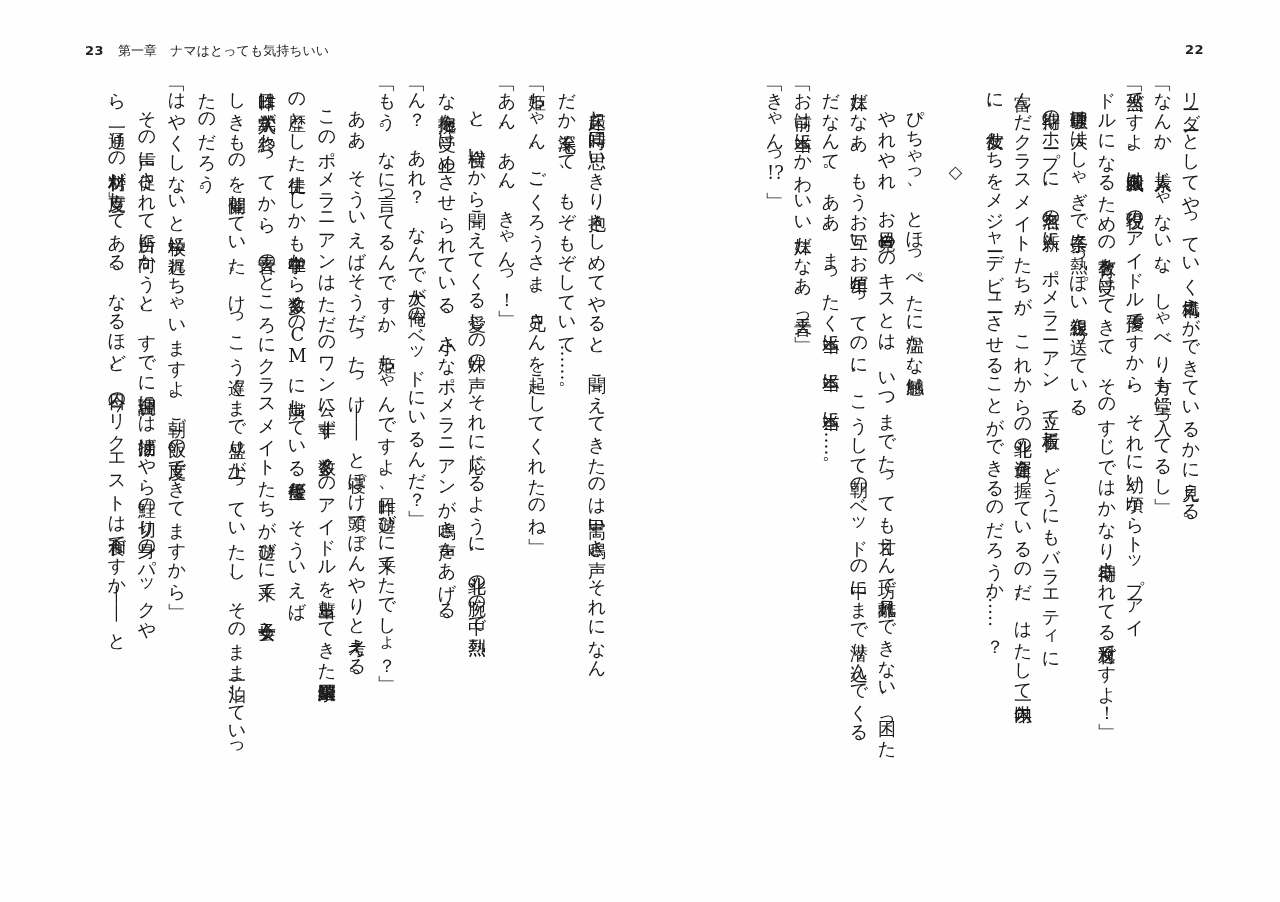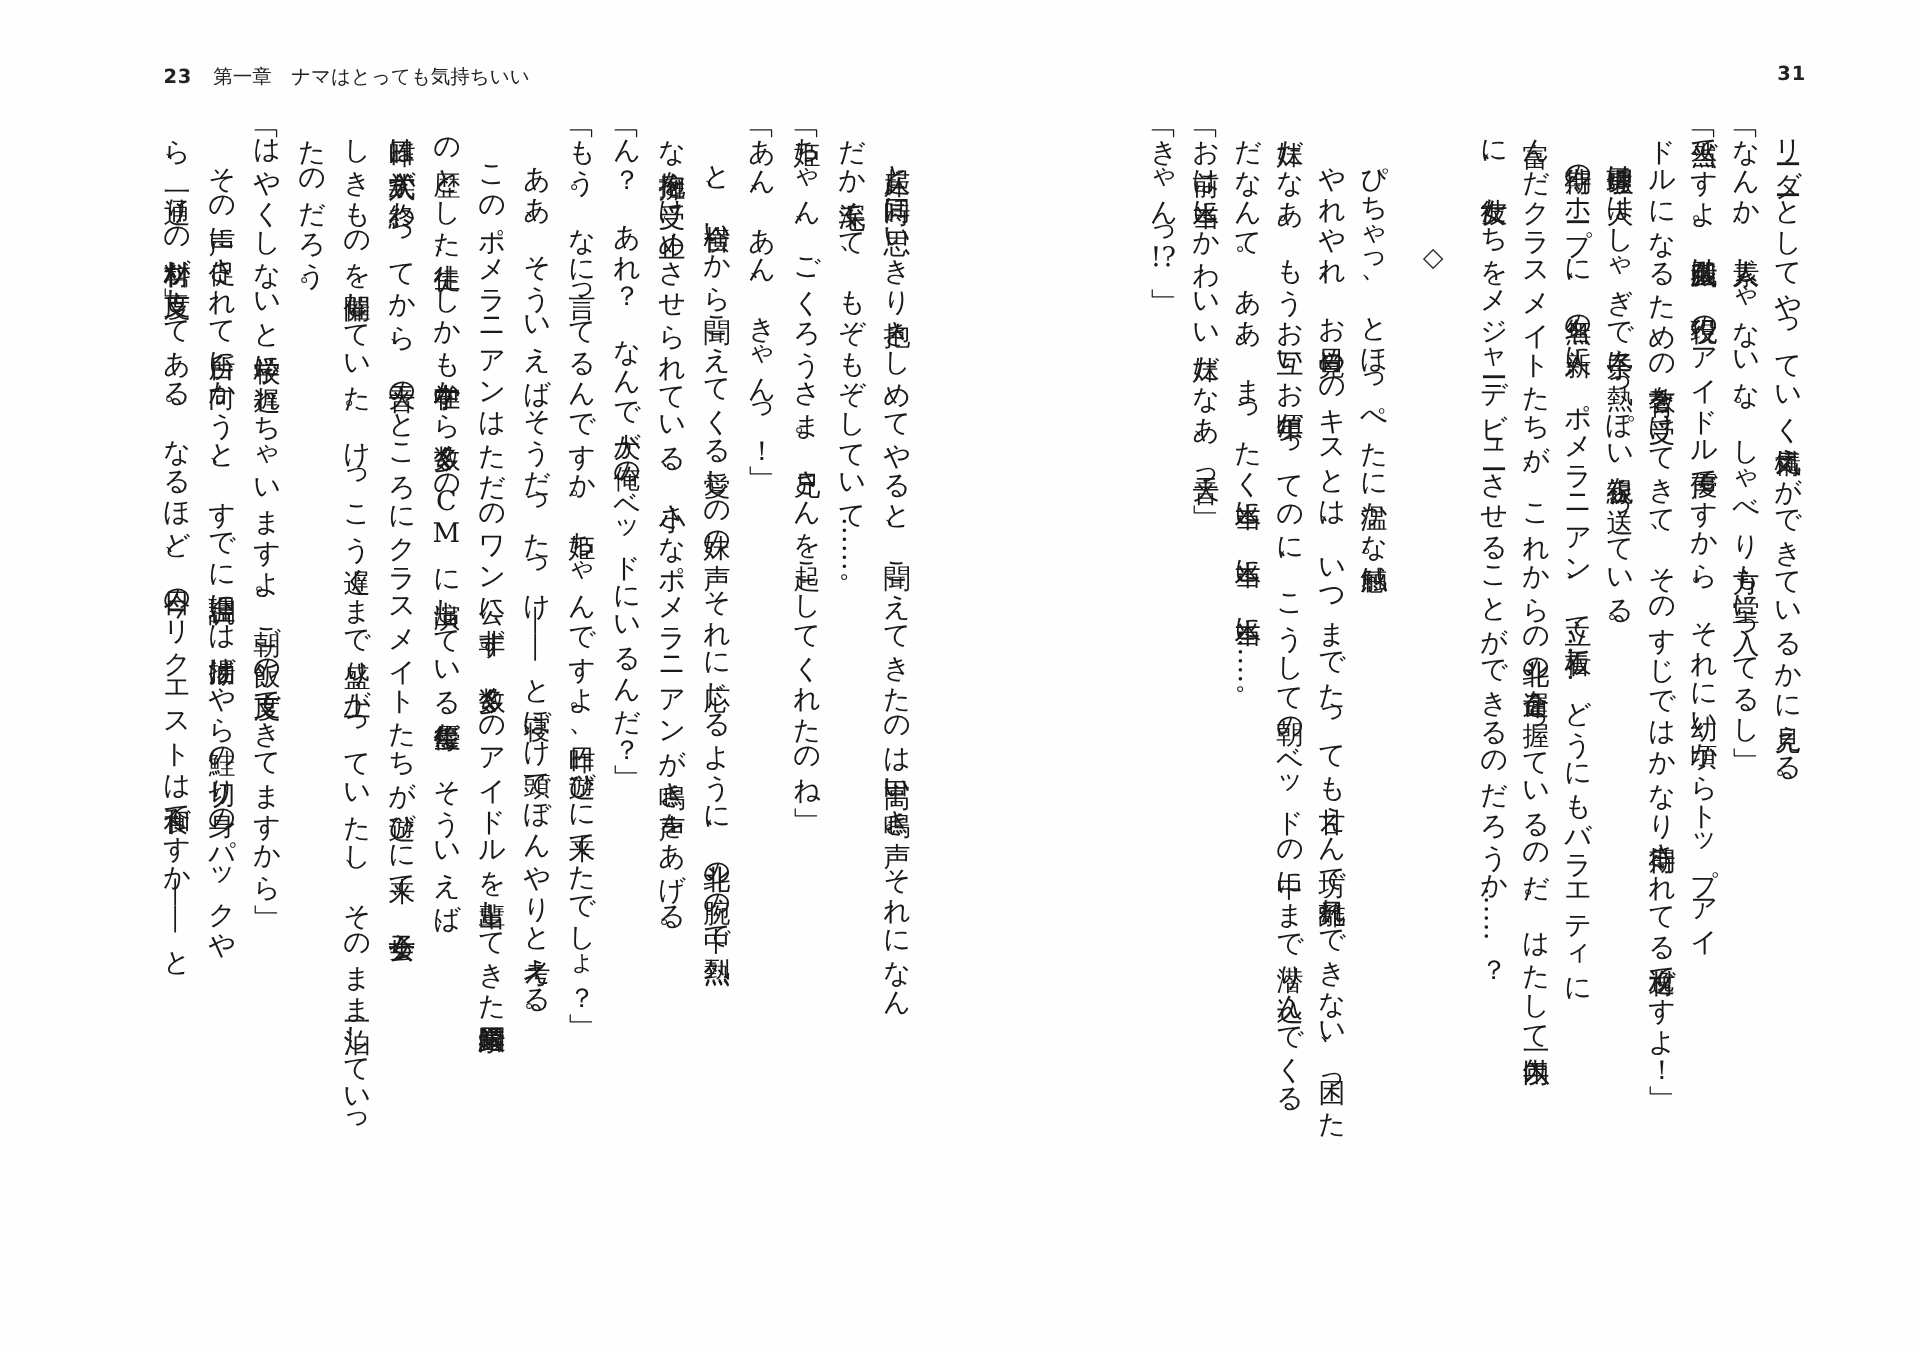--- a/index.html
+++ b/index.html
@@ -6,21 +6,21 @@
   body{
     width:1280px;height:902px;position:relative;overflow:hidden;
     background:#fefefe;color:#1a1a1a;
     font-family:"DejaVu Serif","Liberation Serif",serif;
   }
   .running-head{
     position:absolute;top:42px;height:18px;
     font-family:"DejaVu Sans","Liberation Sans",sans-serif;
     font-size:13px;color:#222;white-space:nowrap;
   }
-  .running-head-left{left:85px;margin-left:24px;}
+  .running-head-left{left:85px;}
   .running-head-right{right:76px;}
   .running-head .pagenum{font-weight:600;letter-spacing:.5px;}
   .running-head .sep{display:inline-block;width:14px;}
   .running-head .sep2{display:inline-block;width:13px;}
   .page-text{
     position:absolute;top:80px;height:778px;
     writing-mode:vertical-rl;text-orientation:mixed;
     font-size:18px;letter-spacing:0;line-break:anywhere;
   }
   .page-22{right:75px;}
@@ -32,21 +32,21 @@
   .upr{text-orientation:upright;}
 </style>
 </head>
 <body>
 
 <div class="running-head running-head-left">
   <span class="pagenum">23</span><span class="sep"></span><span>第一章</span><span class="sep2"></span><span>ナマはとっても気持ちいい</span>
 </div>
 
 <div class="running-head running-head-right">
-  <span class="pagenum">31</span>
+  <span class="pagenum">22</span>
 </div>
 
 <div class="page-text page-22">
     <p class="tcol">リーダーとしてやっていく気構えができているかに見える。</p>
     <p class="tcol">「なんか、素人じゃないな。しゃべり方も堂に入ってるし」</p>
     <p class="tcol">「当然ですよ。久我山殿は、現役のアイドル声優ですから。それに幼い頃からトップアイ</p>
     <p class="tcol">ドルになるための教育を受けてきて、そのすじではかなり期待されてる逸材ですよ！」</p>
     <p class="tcol">　勇歌理は大はしゃぎで奈々子に熱っぽい視線を送っている。</p>
     <p class="tcol">　期待のホープに、無名の新人に、ポメラニアン、立て看板……どうにもバラエティに</p>
     <p class="tcol">富んだクラスメイトたちが、これからの北斗の運命を握っているのだ。はたして一年以内</p>

